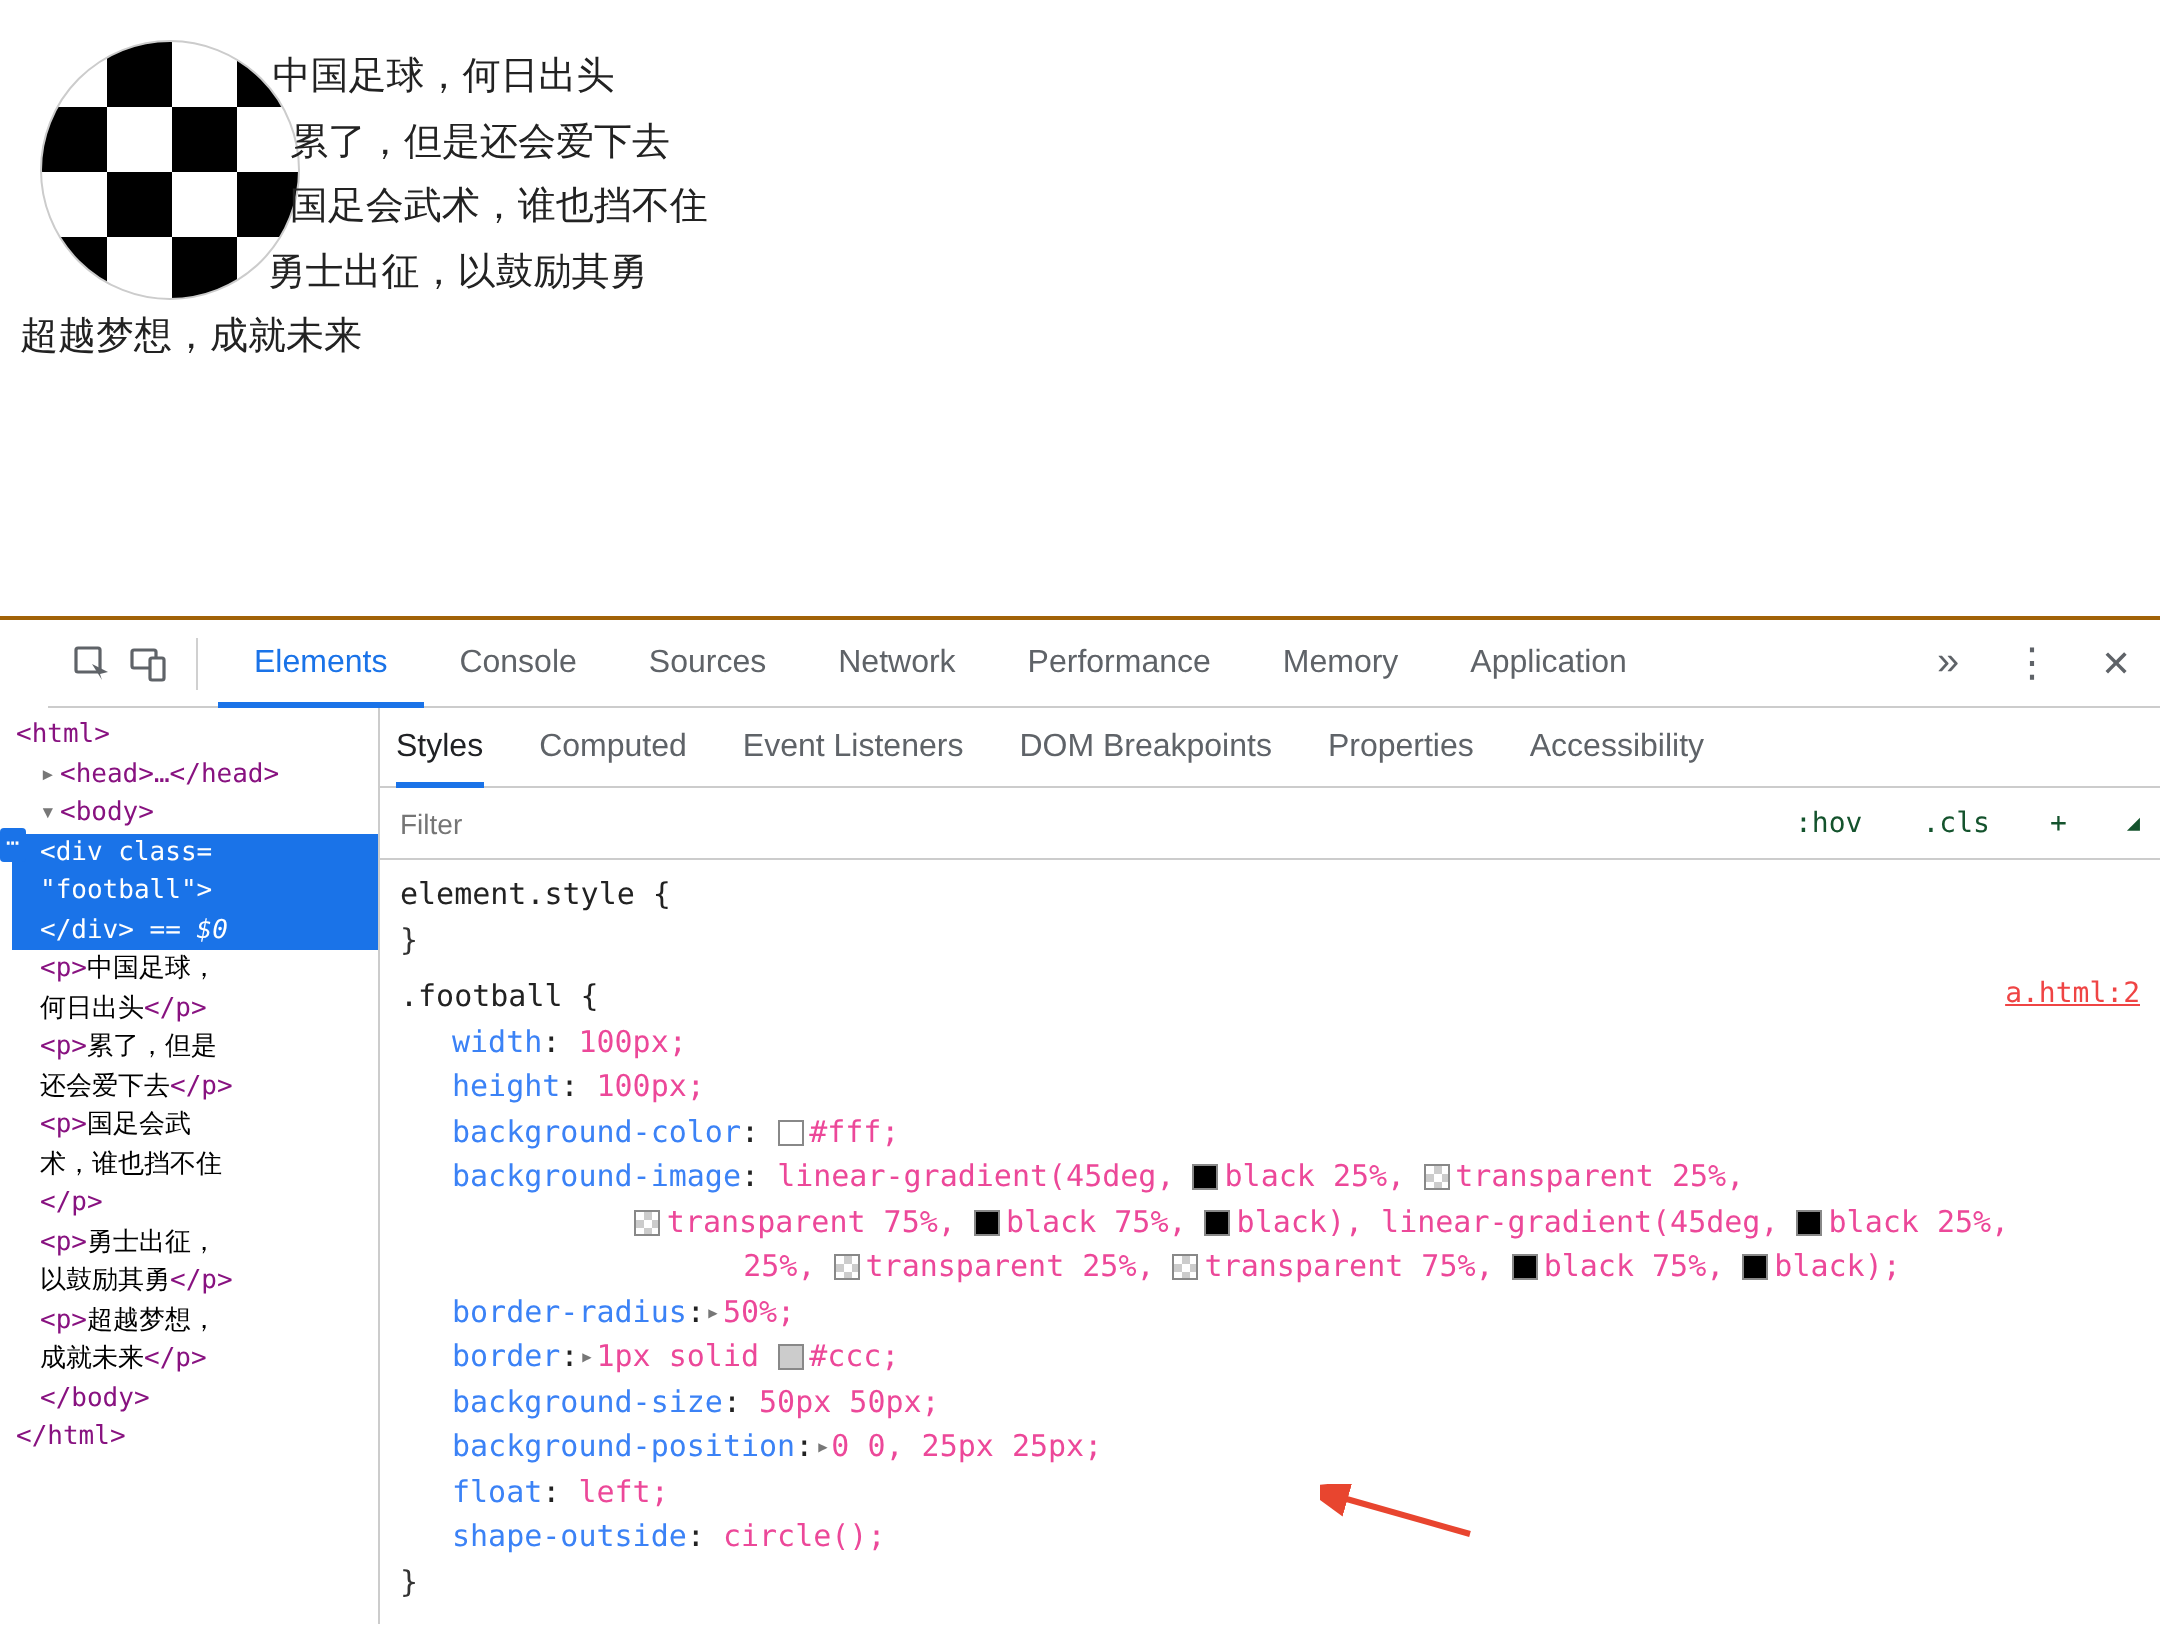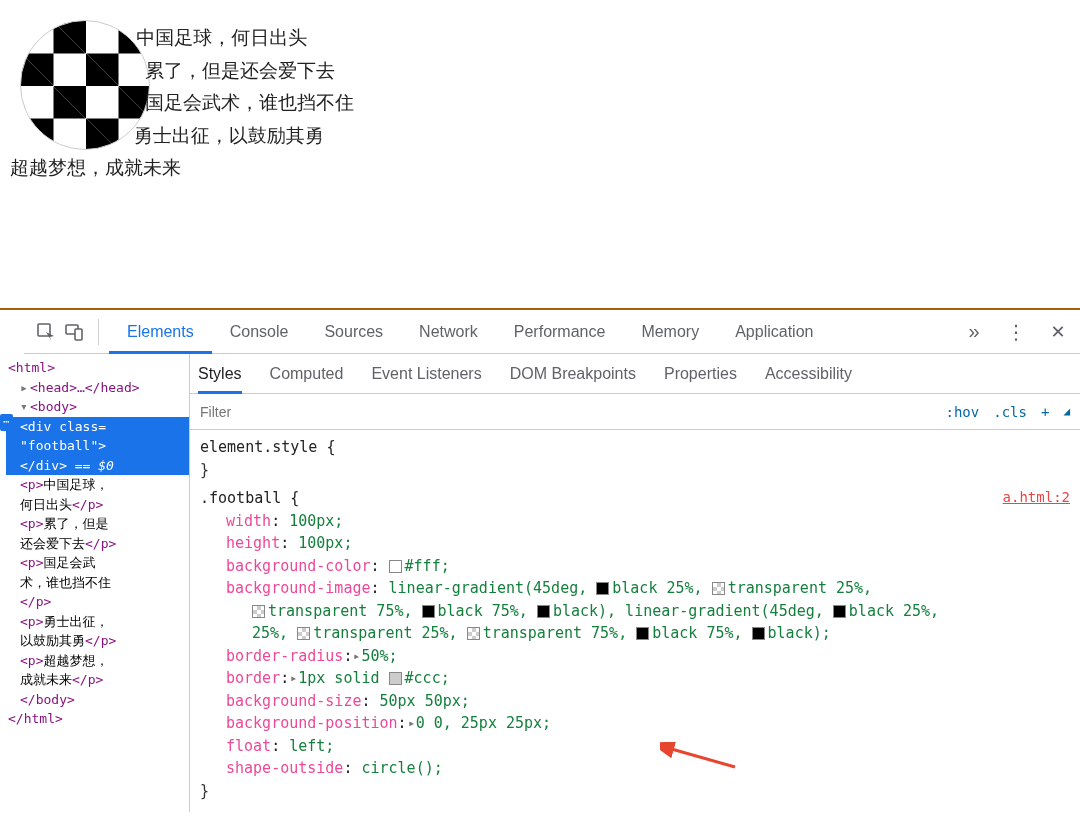--- a/index.html
+++ b/index.html
@@ -151,58 +151,58 @@
     border: none;
     outline: none;
     padding: 0 10px;
     font-size: 14px;
     color: #5f6368;
     background: transparent;
   }
   .filter-right {
     display: flex;
     align-items: center;
-    gap: 14px;
+    gap: 30px;
     padding-right: 10px;
-    color: #0369a1;
+    color: #14532d;
     font-family: Menlo, Consolas, monospace;
     font-size: 14px;
   }
   .filter-right span { cursor: pointer; }
 
   .css-body {
     font-family: Menlo, Consolas, monospace;
     font-size: 15px;
     line-height: 1.5;
     padding: 6px 10px 10px 10px;
     position: relative;
   }
   .css-body .selector { color: #222; }
-  .css-body .prop     { color: #ec4899; padding-left: 26px; text-align: right; }
+  .css-body .prop     { color: #3b82f6; padding-left: 26px; text-align: right; }
   .css-body .colon    { color: #222; }
-  .css-body .value    { color: #15803d; }
+  .css-body .value    { color: #ec4899; }
   .css-body .link     { color: #ef4444; text-decoration: underline; float: right; font-size: 14px; }
   .swatch {
     display: inline-block;
     width: 13px;
     height: 13px;
     border: 1px solid #888;
     margin-right: 3px;
     vertical-align: -2px;
     background: #fff;
   }
   .swatch.black { background: #000; }
   .swatch.trans {
     background-image: linear-gradient(45deg,#ccc 25%,transparent 25%,transparent 75%,#ccc 75%),
                       linear-gradient(45deg,#ccc 25%,transparent 25%,transparent 75%,#ccc 75%);
     background-size: 8px 8px;
     background-position: 0 0,4px 4px;
   }
   .expander { color:#777; display:inline-block; transform: scale(0.8); }
-  .cont { padding-left: 52px; }
+  .cont { padding-left: 52px; text-align: center; }
 
   .arrow {
     position: absolute;
     left: 470px;
     top: 312px;
     pointer-events: none;
   }
 </style>
 </head>
 <body>

